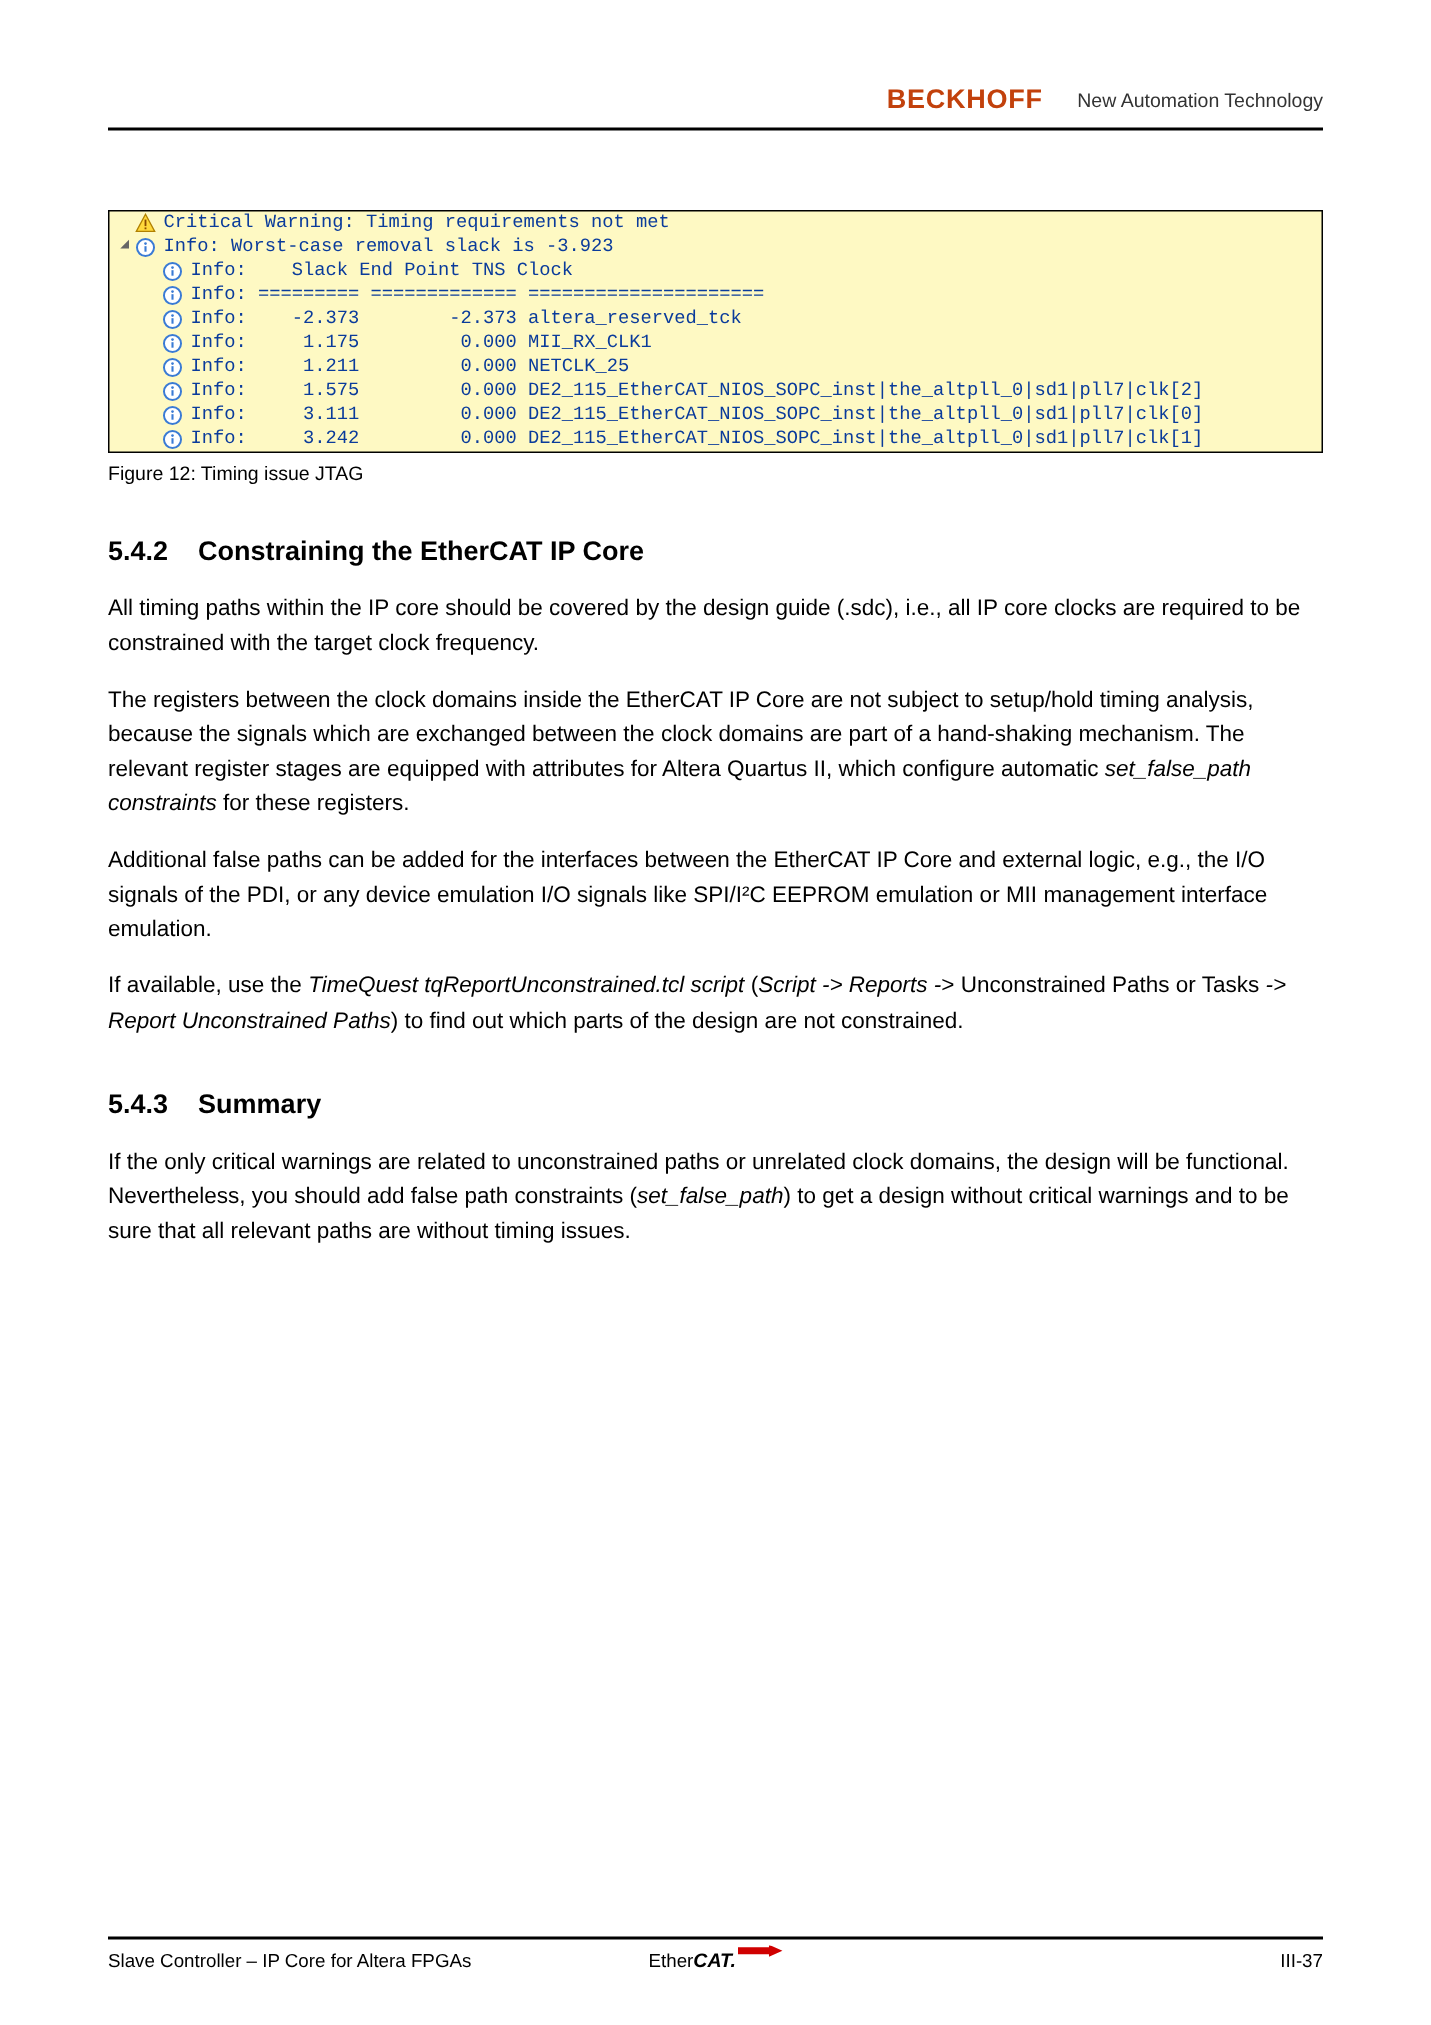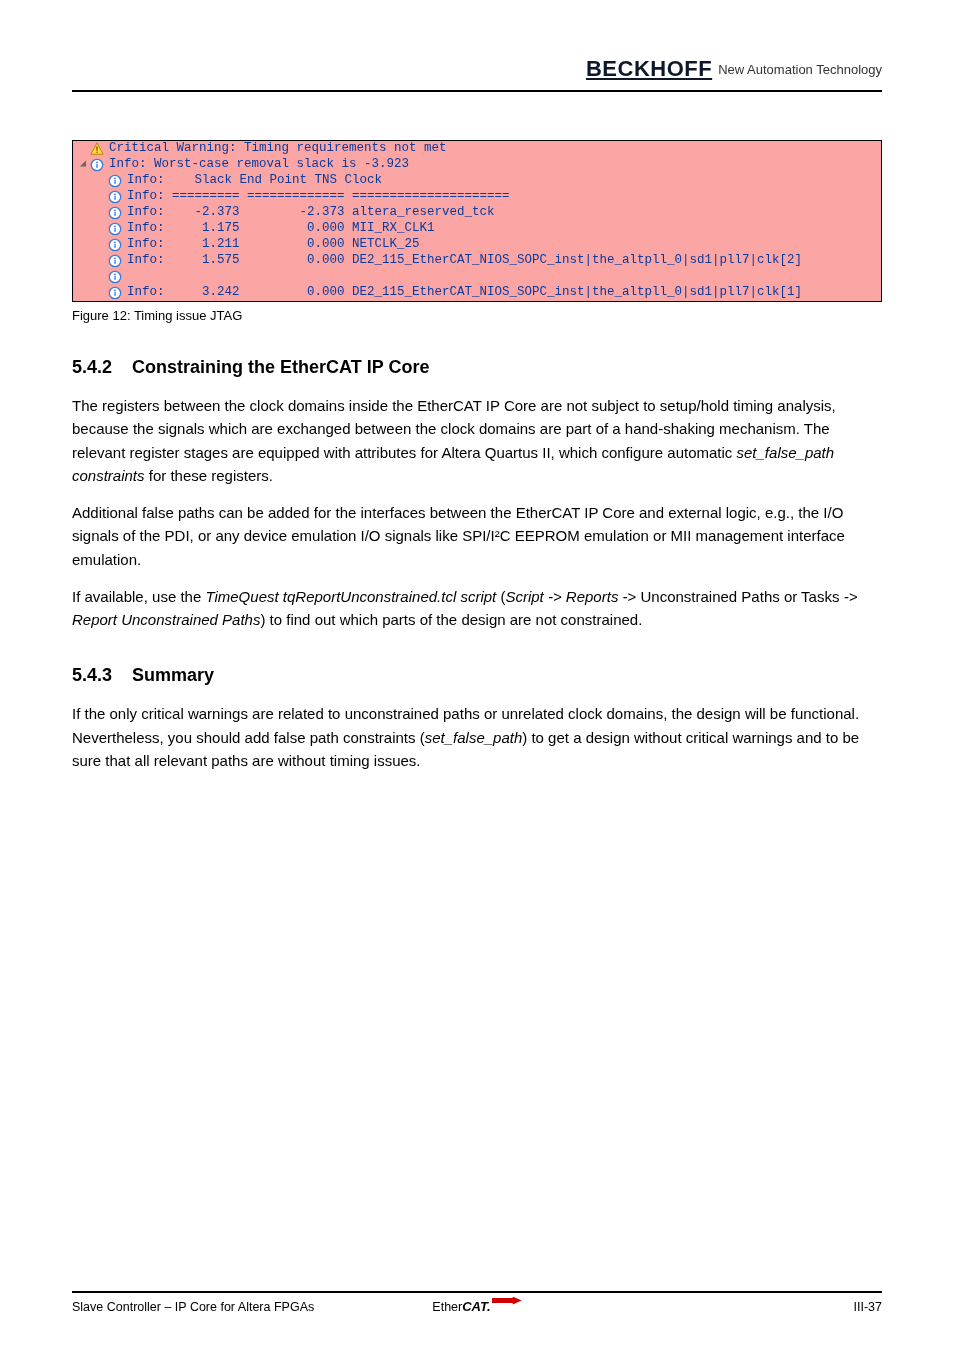--- a/index.html
+++ b/index.html
@@ -1,25 +1,25 @@
 <!DOCTYPE html>
 <html><head>
 <meta charset="utf-8">
 <style>
 body { margin:0; background:#fff; font-family:Arial,sans-serif; color:#000; }
 .page { width:954px; height:1350px; position:relative; box-sizing:border-box; padding:80px 72px 40px; }
 .header { position:absolute; top:56px; left:72px; right:72px; display:flex; justify-content:flex-end; align-items:center; border-bottom:2px solid #000; padding-bottom:8px; }
-.logo-beckhoff { font-family:Arial,sans-serif; font-weight:900; font-size:22px; color:#0f172a; letter-spacing:0.5px;text-decoration:underline; }
-.logo-tag { font-family:Arial,sans-serif; font-size:13px; color:#333; margin-left:6px; }
+.logo-beckhoff { font-family:Arial,sans-serif; font-weight:900; font-size:18px; color:#c2410c; letter-spacing:0.5px; }
+.logo-tag { font-family:Arial,sans-serif; font-size:13px; color:#333; margin-left:23px; }
 .content { margin-top:60px; }
 .sect-h { font-size:18px; font-weight:bold; margin:34px 0 16px; }
 .para { font-size:15px; line-height:1.55; margin:0 0 14px; }
 .ital { font-style:italic; }
 .fig-wrap { margin:24px 0 8px; }
-.fig-box { border:1px solid #000; background:#fca5a5; padding:0; }
+.fig-box { border:1px solid #000; background:#fef9c3; padding:0; }
 .log-row { display:flex; align-items:flex-start; font-family:"Courier New",monospace; font-size:12.5px; white-space:pre; color:#0a3b9b; padding:0 4px; }
 .icon { width:16px; height:16px; margin-right:4px; flex:0 0 16px; display:flex; align-items:center; justify-content:center; }
 .icon svg { width:14px; height:14px; }
 .caret { width:12px; display:flex; align-items:center; justify-content:center; color:#666; font-size:10px; flex:0 0 12px; }
 .indent { width:18px; flex:0 0 18px; }
 .fig-cap { font-size:13px; margin:6px 0 0; }
 .footer { position:absolute; left:72px; right:72px; bottom:36px; border-top:2px solid #000; padding-top:6px; display:flex; align-items:flex-end; justify-content:space-between; font-family:Arial,sans-serif; font-size:12.5px; }
 .footer .col { flex:1; }
 .footer .center { text-align:center; }
 .footer .right { text-align:right; }
@@ -113,36 +113,37 @@
                 </svg></span><span>Info:     1.211         0.000 NETCLK_25</span></div>
             <div class="log-row"><span class="caret"></span><span class="indent"></span><span class="icon"><svg viewBox="0 0 16 16">
                   <circle cx="8" cy="8" r="6.5" fill="#fff" stroke="#3a7bd5" stroke-width="1.5"></circle>
                   <rect x="7.2" y="7" width="1.6" height="4.2" fill="#3a7bd5"></rect>
                   <circle cx="8" cy="5" r="1" fill="#3a7bd5"></circle>
                 </svg></span><span>Info:     1.575         0.000 DE2_115_EtherCAT_NIOS_SOPC_inst|the_altpll_0|sd1|pll7|clk[2]</span></div>
             <div class="log-row"><span class="caret"></span><span class="indent"></span><span class="icon"><svg viewBox="0 0 16 16">
                   <circle cx="8" cy="8" r="6.5" fill="#fff" stroke="#3a7bd5" stroke-width="1.5"></circle>
                   <rect x="7.2" y="7" width="1.6" height="4.2" fill="#3a7bd5"></rect>
                   <circle cx="8" cy="5" r="1" fill="#3a7bd5"></circle>
-                </svg></span></div>
+                </svg></span><span>Info:     3.111         0.000 DE2_115_EtherCAT_NIOS_SOPC_inst|the_altpll_0|sd1|pll7|clk[0]</span></div>
             <div class="log-row"><span class="caret"></span><span class="indent"></span><span class="icon"><svg viewBox="0 0 16 16">
                   <circle cx="8" cy="8" r="6.5" fill="#fff" stroke="#3a7bd5" stroke-width="1.5"></circle>
                   <rect x="7.2" y="7" width="1.6" height="4.2" fill="#3a7bd5"></rect>
                   <circle cx="8" cy="5" r="1" fill="#3a7bd5"></circle>
                 </svg></span><span>Info:     3.242         0.000 DE2_115_EtherCAT_NIOS_SOPC_inst|the_altpll_0|sd1|pll7|clk[1]</span></div>
           </div>
 
       </div>
       <p class="fig-cap">Figure 12: Timing issue JTAG</p>
     </div>
 
     <h3 class="sect-h">
       <span>5.4.2</span>&nbsp;&nbsp;&nbsp;&nbsp;<span>Constraining the EtherCAT IP Core</span>
     </h3>
 
+    <p class="para">All timing paths within the IP core should be covered by the design guide (.sdc), i.e., all IP core clocks are required to be constrained with the target clock frequency.</p>
 
     <p class="para">
       <span>The registers between the clock domains inside the EtherCAT IP Core are not subject to setup/hold timing analysis, because the signals which are exchanged between the clock domains are part of a hand-shaking mechanism. The relevant register stages are equipped with attributes for Altera Quartus II, which configure automatic </span><span class="ital">set_false_path constraints</span><span> for these registers.</span>
     </p>
 
     <p class="para">Additional false paths can be added for the interfaces between the EtherCAT IP Core and external logic, e.g., the I/O signals of the PDI, or any device emulation I/O signals like SPI/I²C EEPROM emulation or MII management interface emulation.</p>
 
     <p class="para">
       <span>If available, use the </span><span class="ital">TimeQuest tqReportUnconstrained.tcl script</span><span> (</span><span class="ital">Script -&gt; Reports -</span><span>&gt; Unconstrained Paths or Tasks </span><span class="ital">-&gt; Report Unconstrained Paths</span><span>) to find out which parts of the design are not constrained.</span>
     </p>

